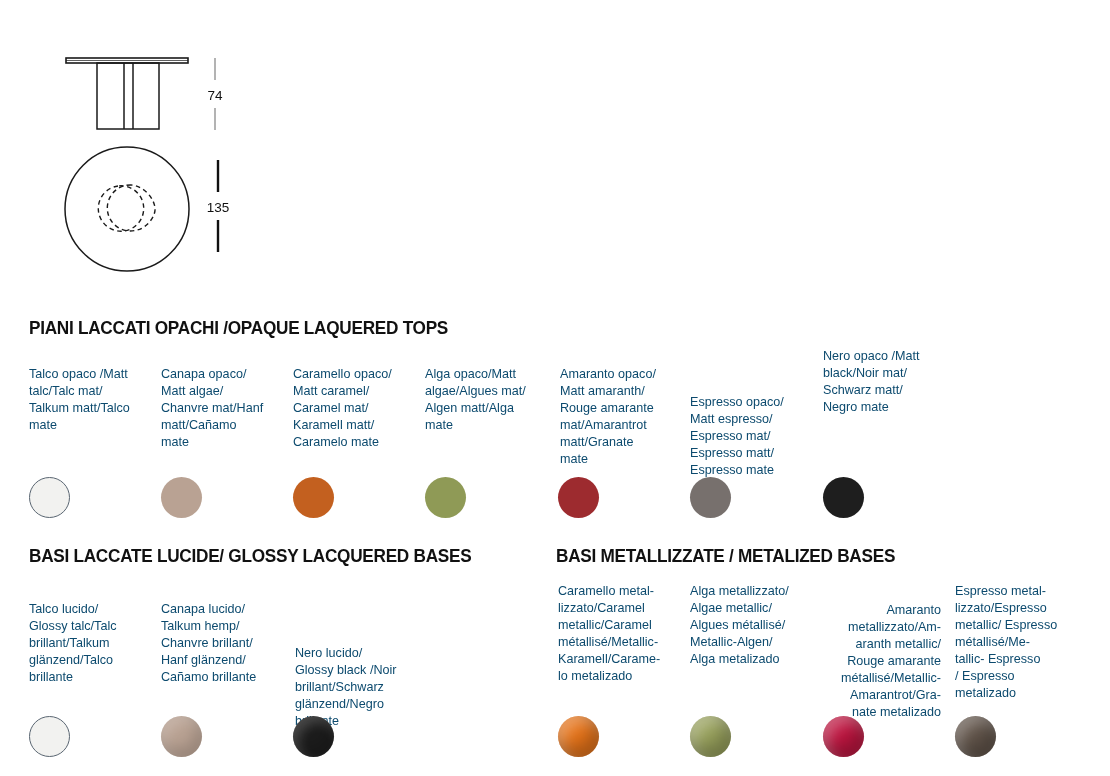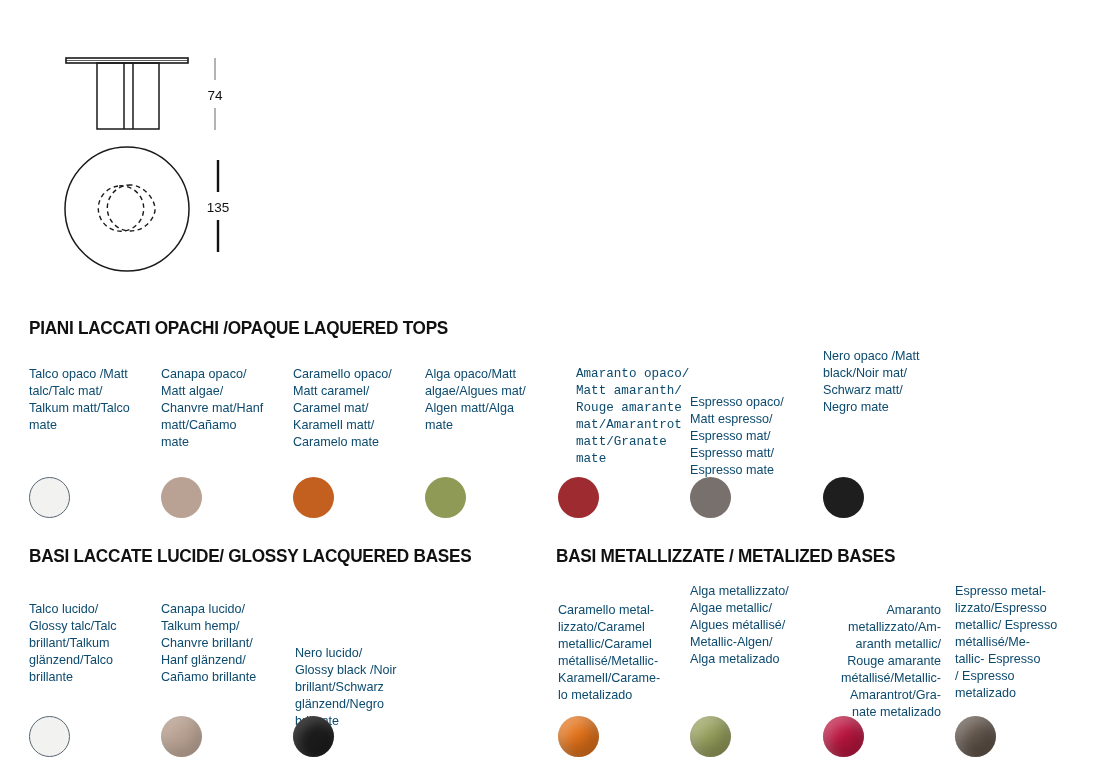--- a/index.html
+++ b/index.html
@@ -136,21 +136,21 @@
 <div class="swatch" style="left:293px; top:477px; background:#c3601f;"></div>
 
 <div class="swatch-col" style="left:425px; top:366px; width:122px;">
   <p class="swatch-label">Alga opaco/Matt
 algae/Algues mat/
 Algen matt/Alga
 mate</p>
 </div>
 <div class="swatch" style="left:425px; top:477px; background:#8f9a56;"></div>
 
-<div class="swatch-col" style="left:576px; top:366px; width:120px;font-family:Liberation Mono, monospace;">
+<div class="swatch-col" style="left:560px; top:366px; width:120px;">
   <p class="swatch-label">Amaranto opaco/
 Matt amaranth/
 Rouge amarante
 mat/Amarantrot
 matt/Granate
 mate</p>
 </div>
 <div class="swatch" style="left:558px; top:477px; background:#9d2b2f;"></div>
 
 <div class="swatch-col" style="left:690px; top:366px; width:120px;margin-top:28px;">
@@ -194,21 +194,21 @@
   <p class="swatch-label">Nero lucido/
 Glossy black /Noir
 brillant/Schwarz
 glänzend/Negro
 brillante</p>
 </div>
 <div class="swatch glossy" style="left:293px; top:716px; background:#1c1c1c;"></div>
 
 <div class="section-heading" id="heading-metalized-bases">BASI METALLIZZATE / METALIZED BASES</div>
 
-<div class="swatch-col" style="left:558px; top:583px; width:116px;margin-top:19px;">
+<div class="swatch-col" style="left:558px; top:583px; width:116px;">
   <p class="swatch-label">Caramello metal-
 lizzato/Caramel
 metallic/Caramel
 métallisé/Metallic-
 Karamell/Carame-
 lo metalizado</p>
 </div>
 <div class="swatch metal" style="left:558px; top:716px; background:#e4731a;"></div>
 
 <div class="swatch-col" style="left:690px; top:583px; width:120px;">

